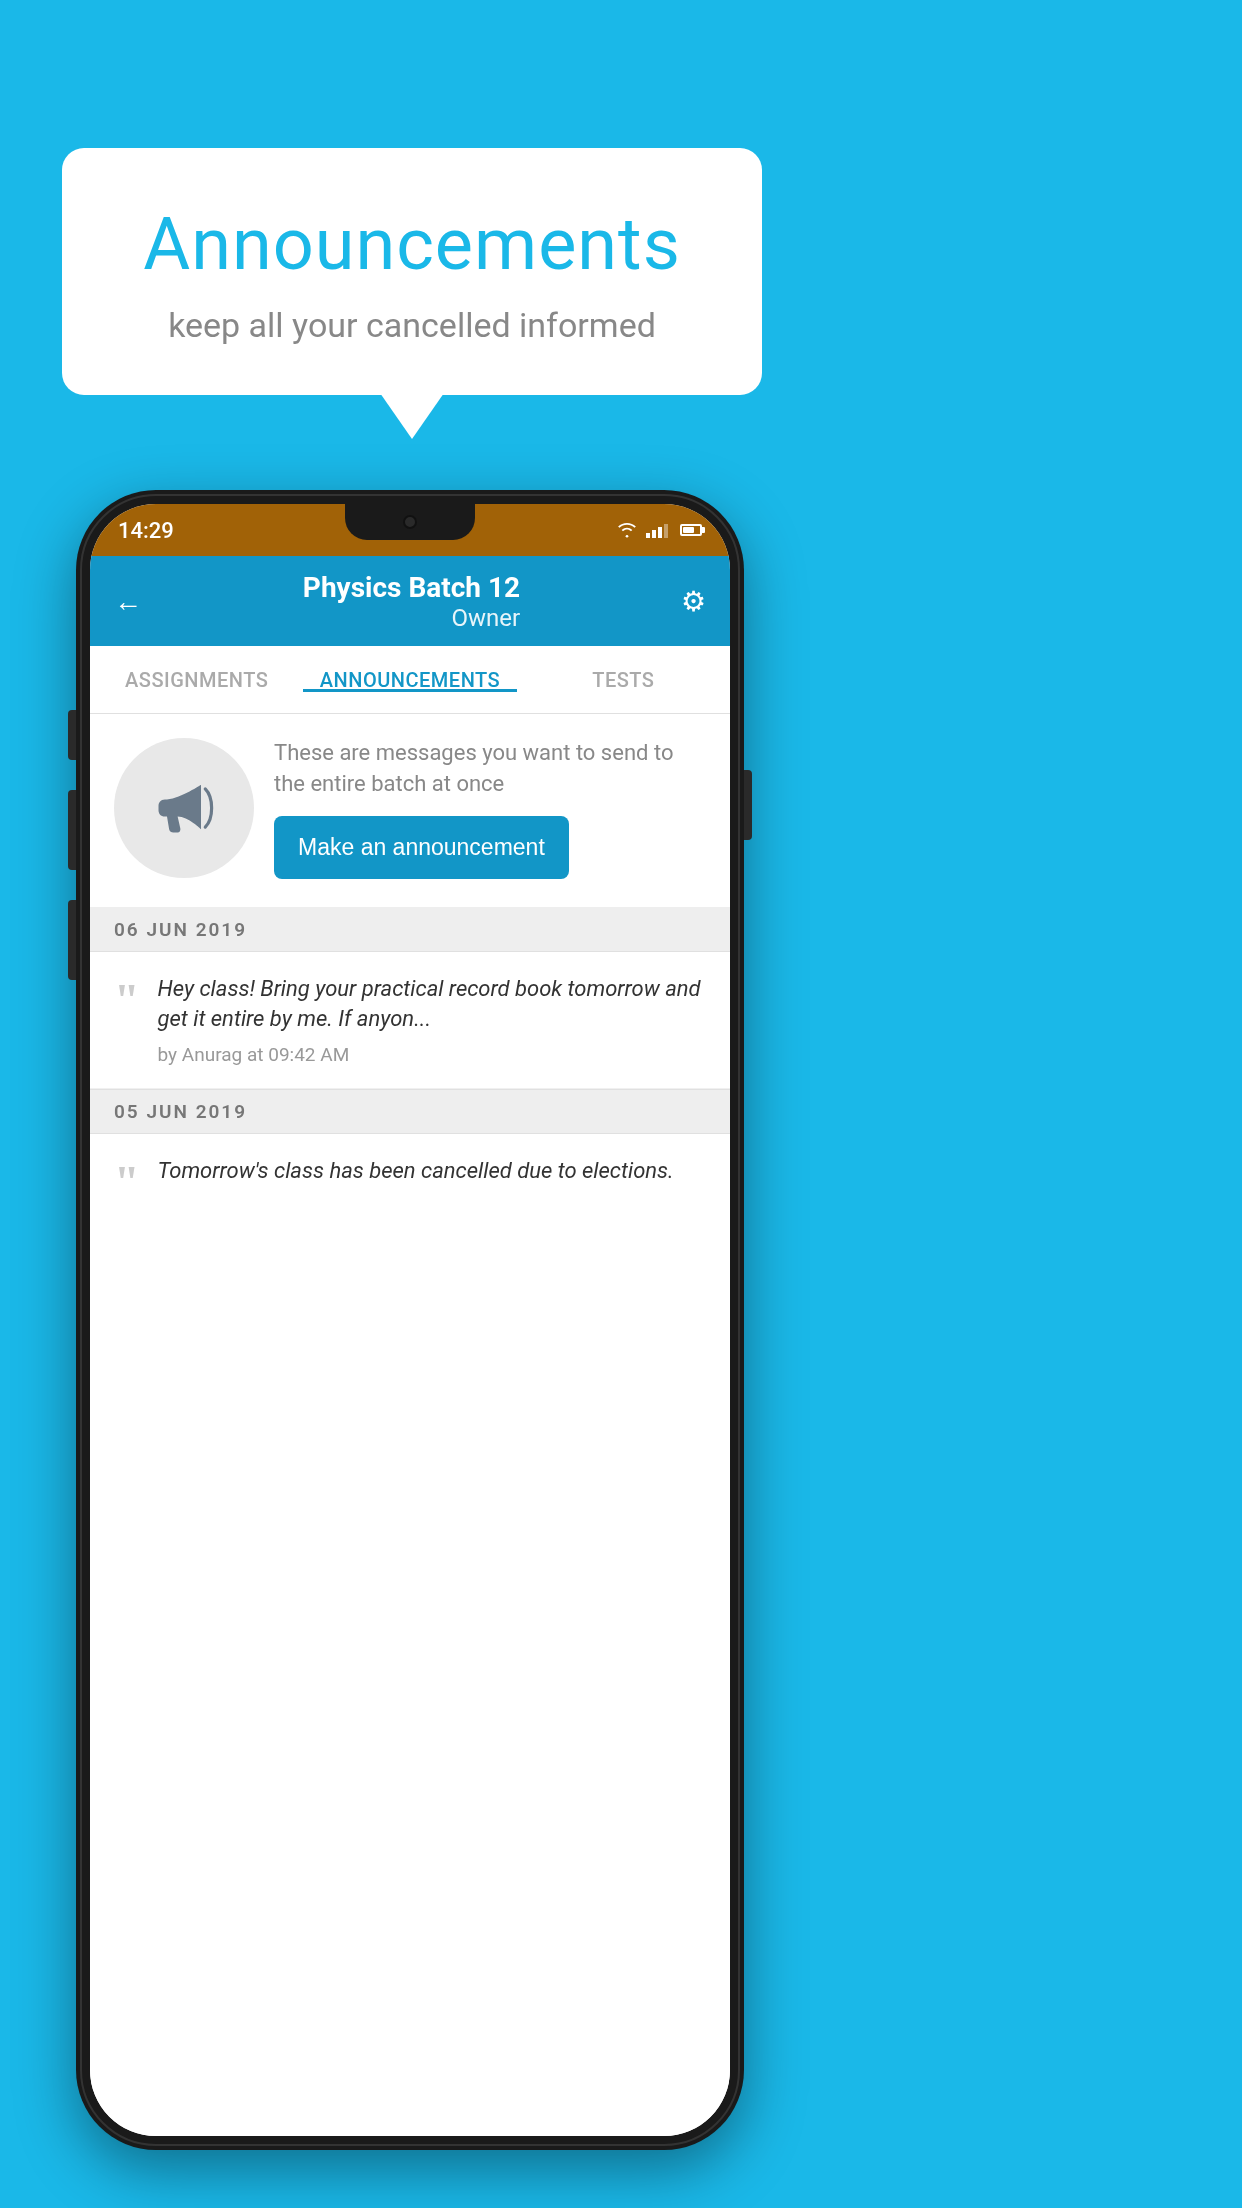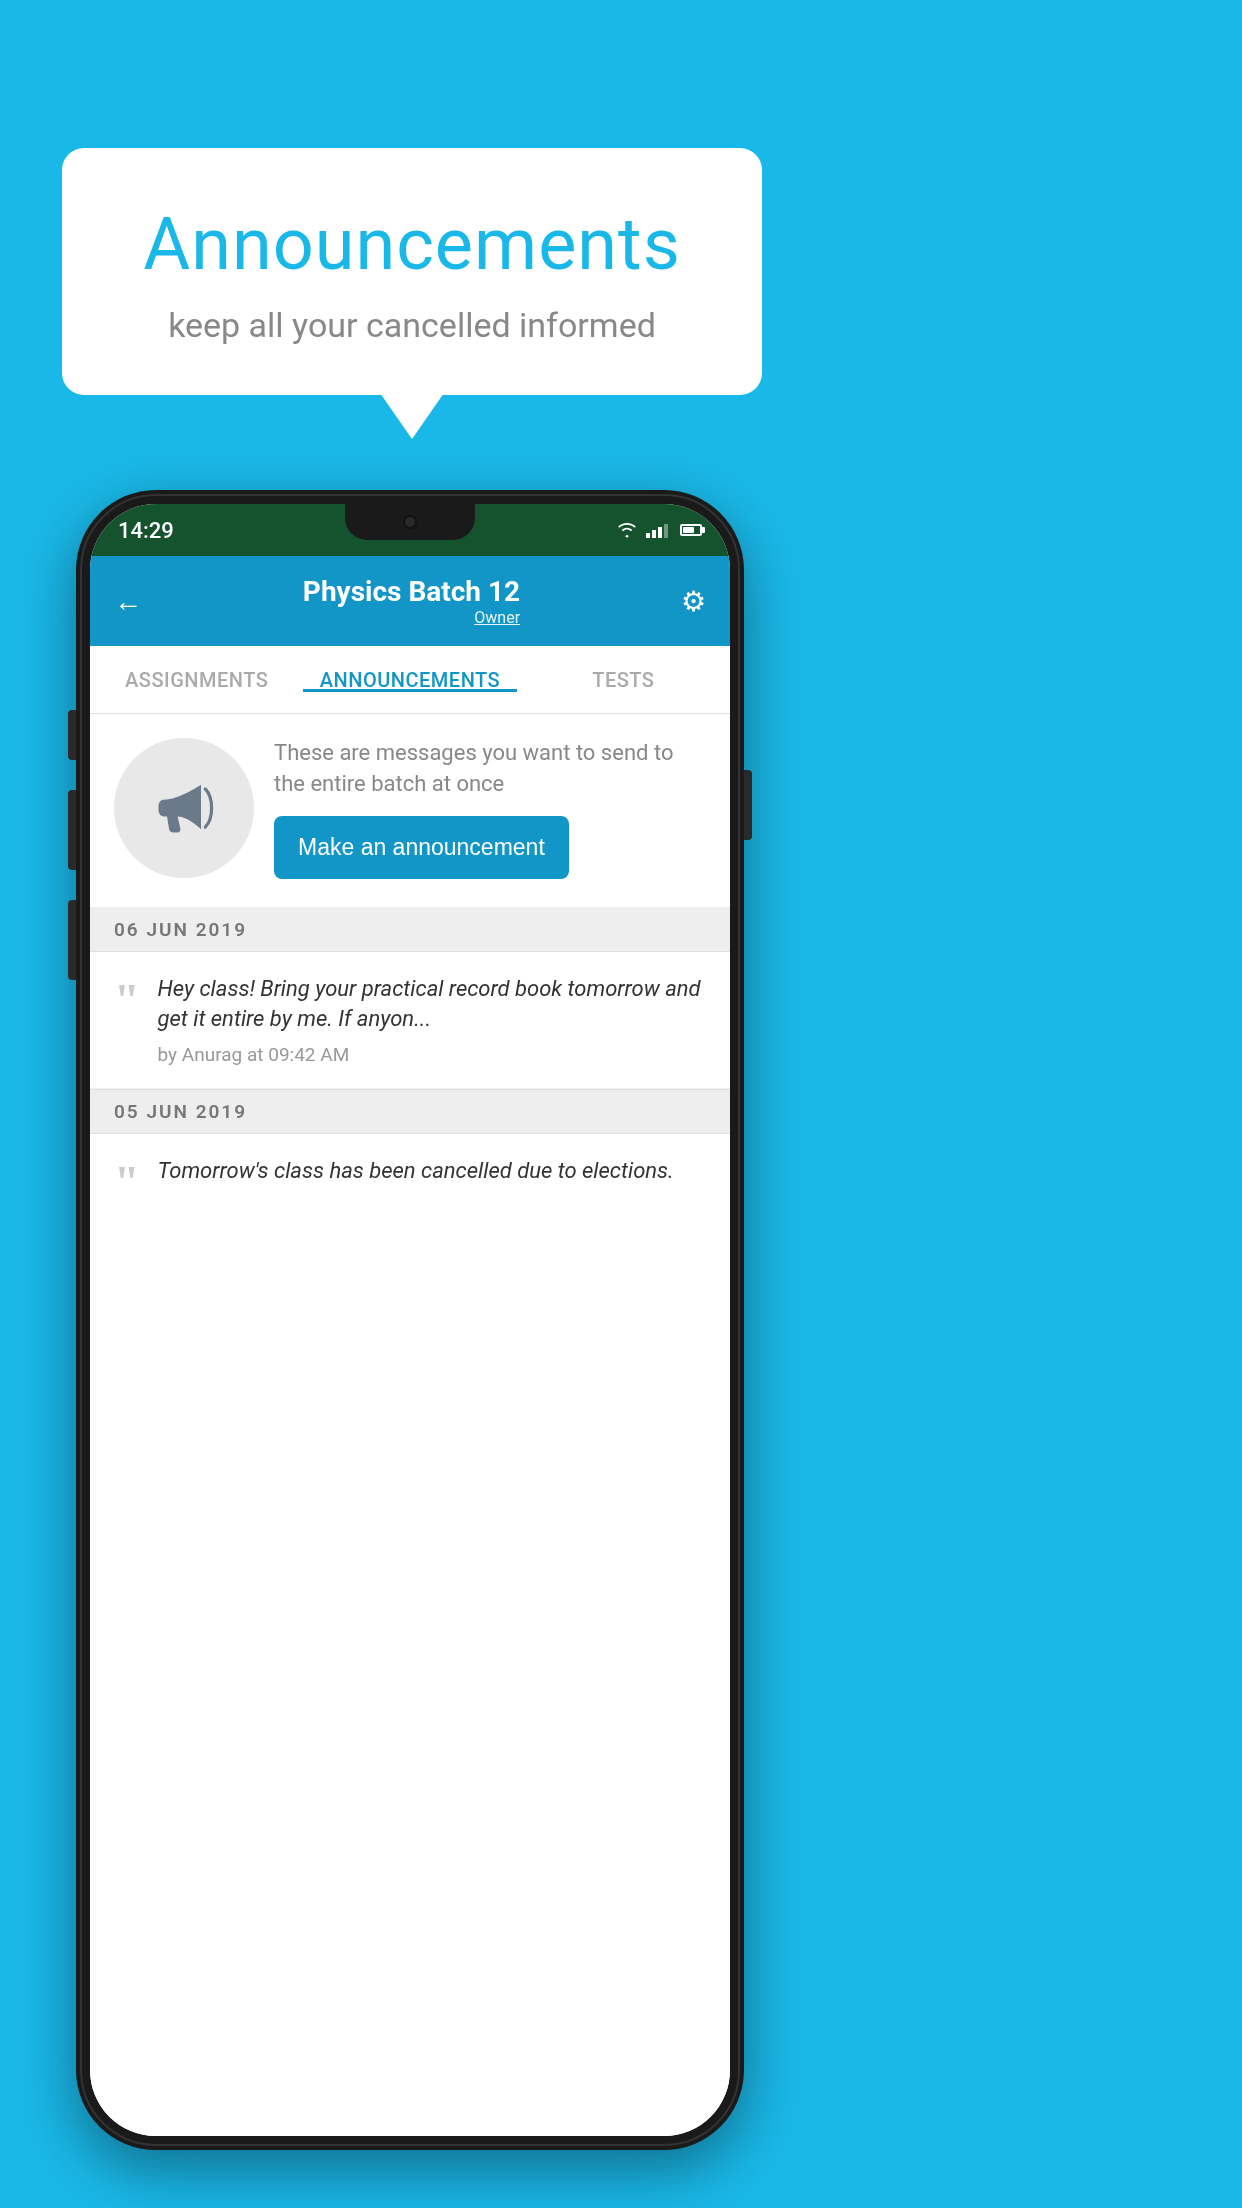--- a/index.html
+++ b/index.html
@@ -160,21 +160,21 @@
       border: 2px solid #111;
     }
 
     
     .status-bar {
       position: absolute;
       top: 0;
       left: 0;
       right: 0;
       height: 52px;
-      background: #14532d;
+      background: #a16207;
       display: flex;
       align-items: center;
       justify-content: space-between;
       padding: 0 28px;
       z-index: 10;
     }
 
     .status-time {
       color: #ffffff;
       font-size: 22px;
@@ -255,23 +255,22 @@
     }
 
     .header-title {
       color: white;
       font-size: 28px;
       font-weight: 700;
     }
 
     .header-subtitle {
       color: rgba(255,255,255,0.9);
-      font-size: 16px;
+      font-size: 24px;
       font-weight: 400;
-      text-decoration: underline;
     }
 
     .header-gear {
       color: white;
       font-size: 28px;
       cursor: pointer;
     }
 
     
     .tabs-bar {

